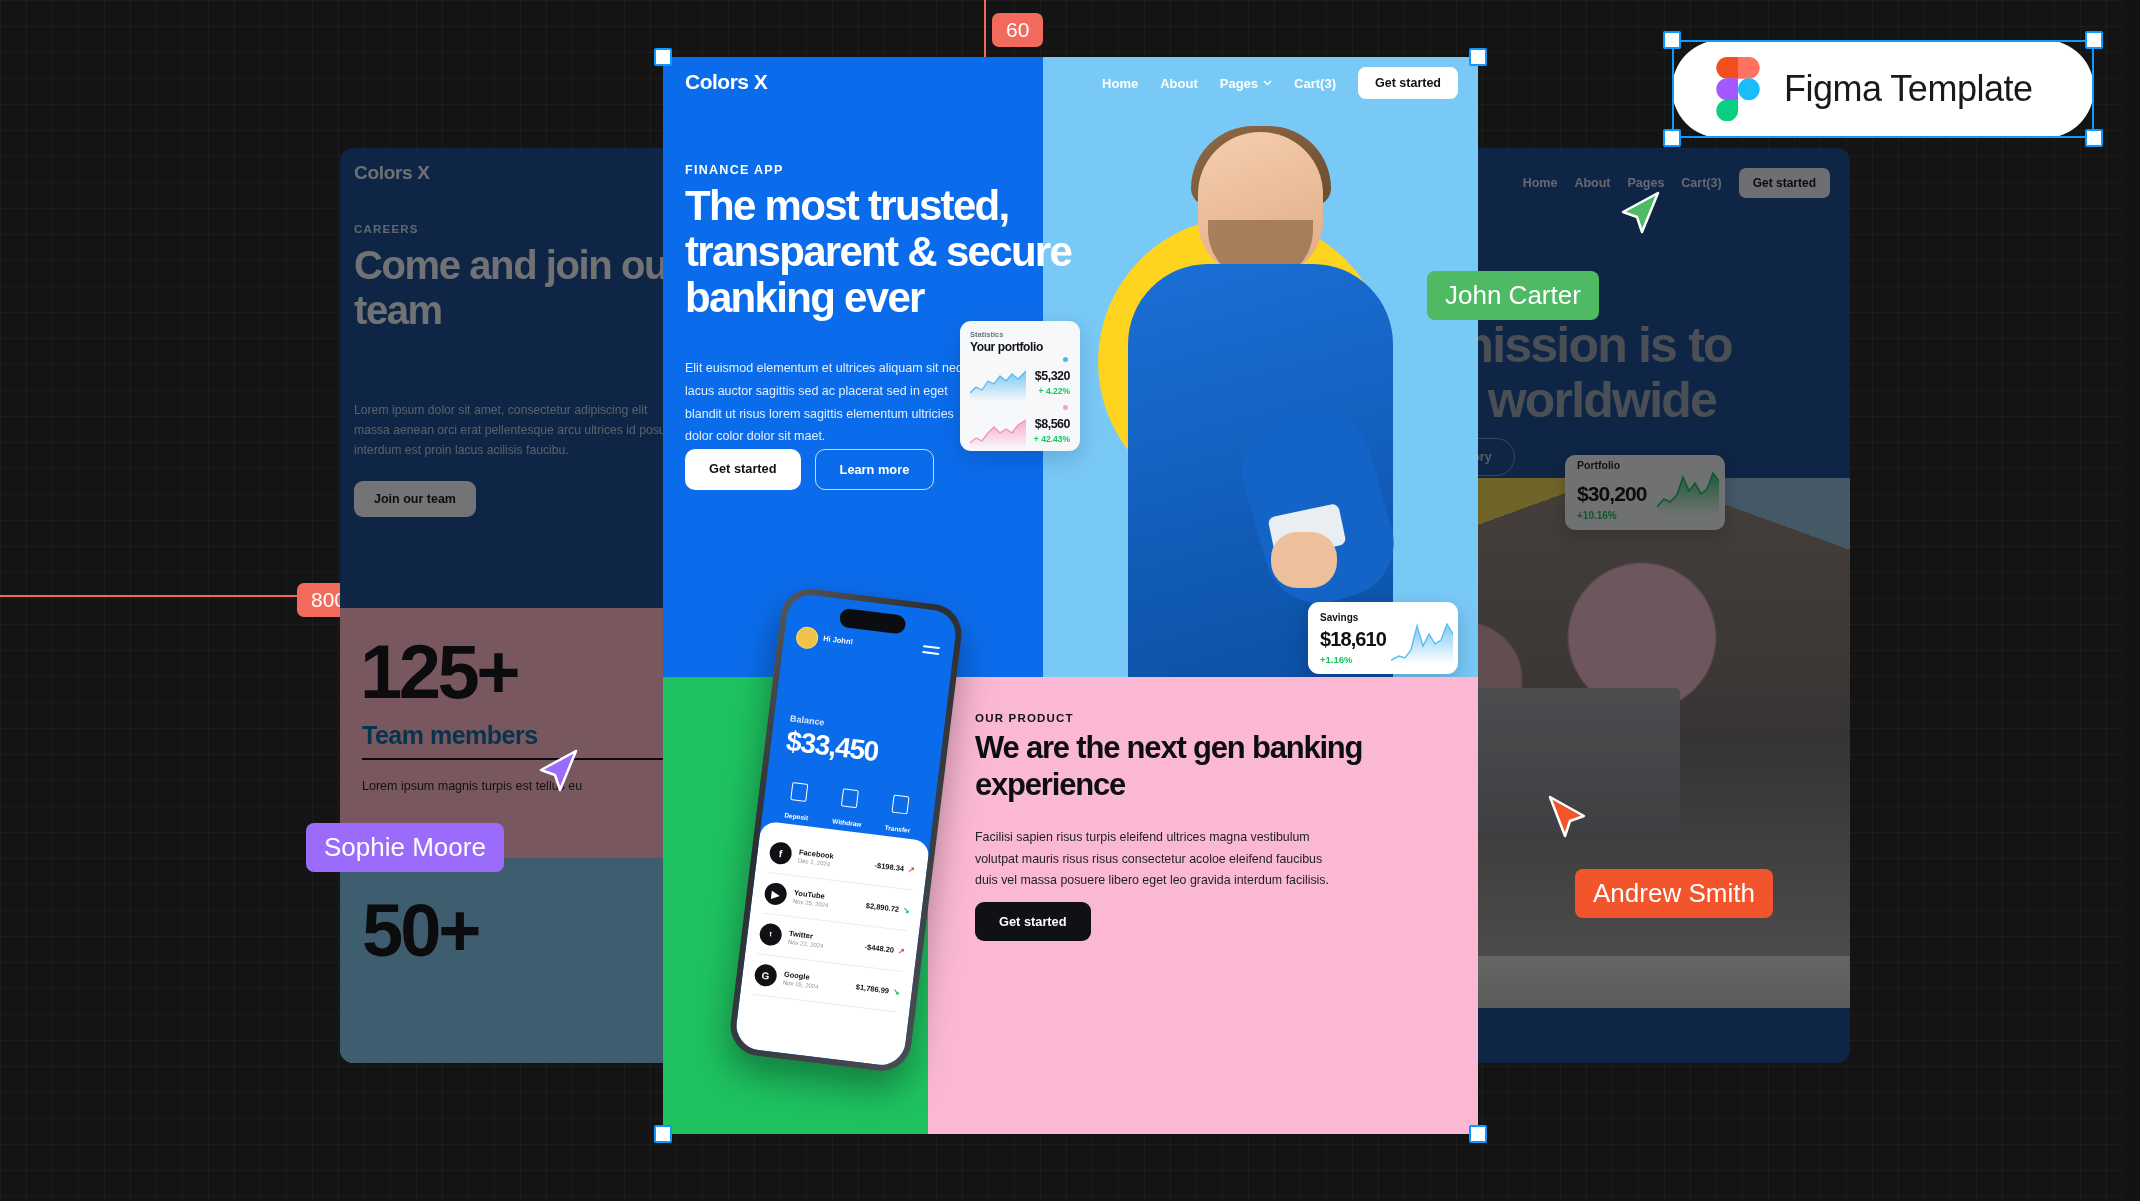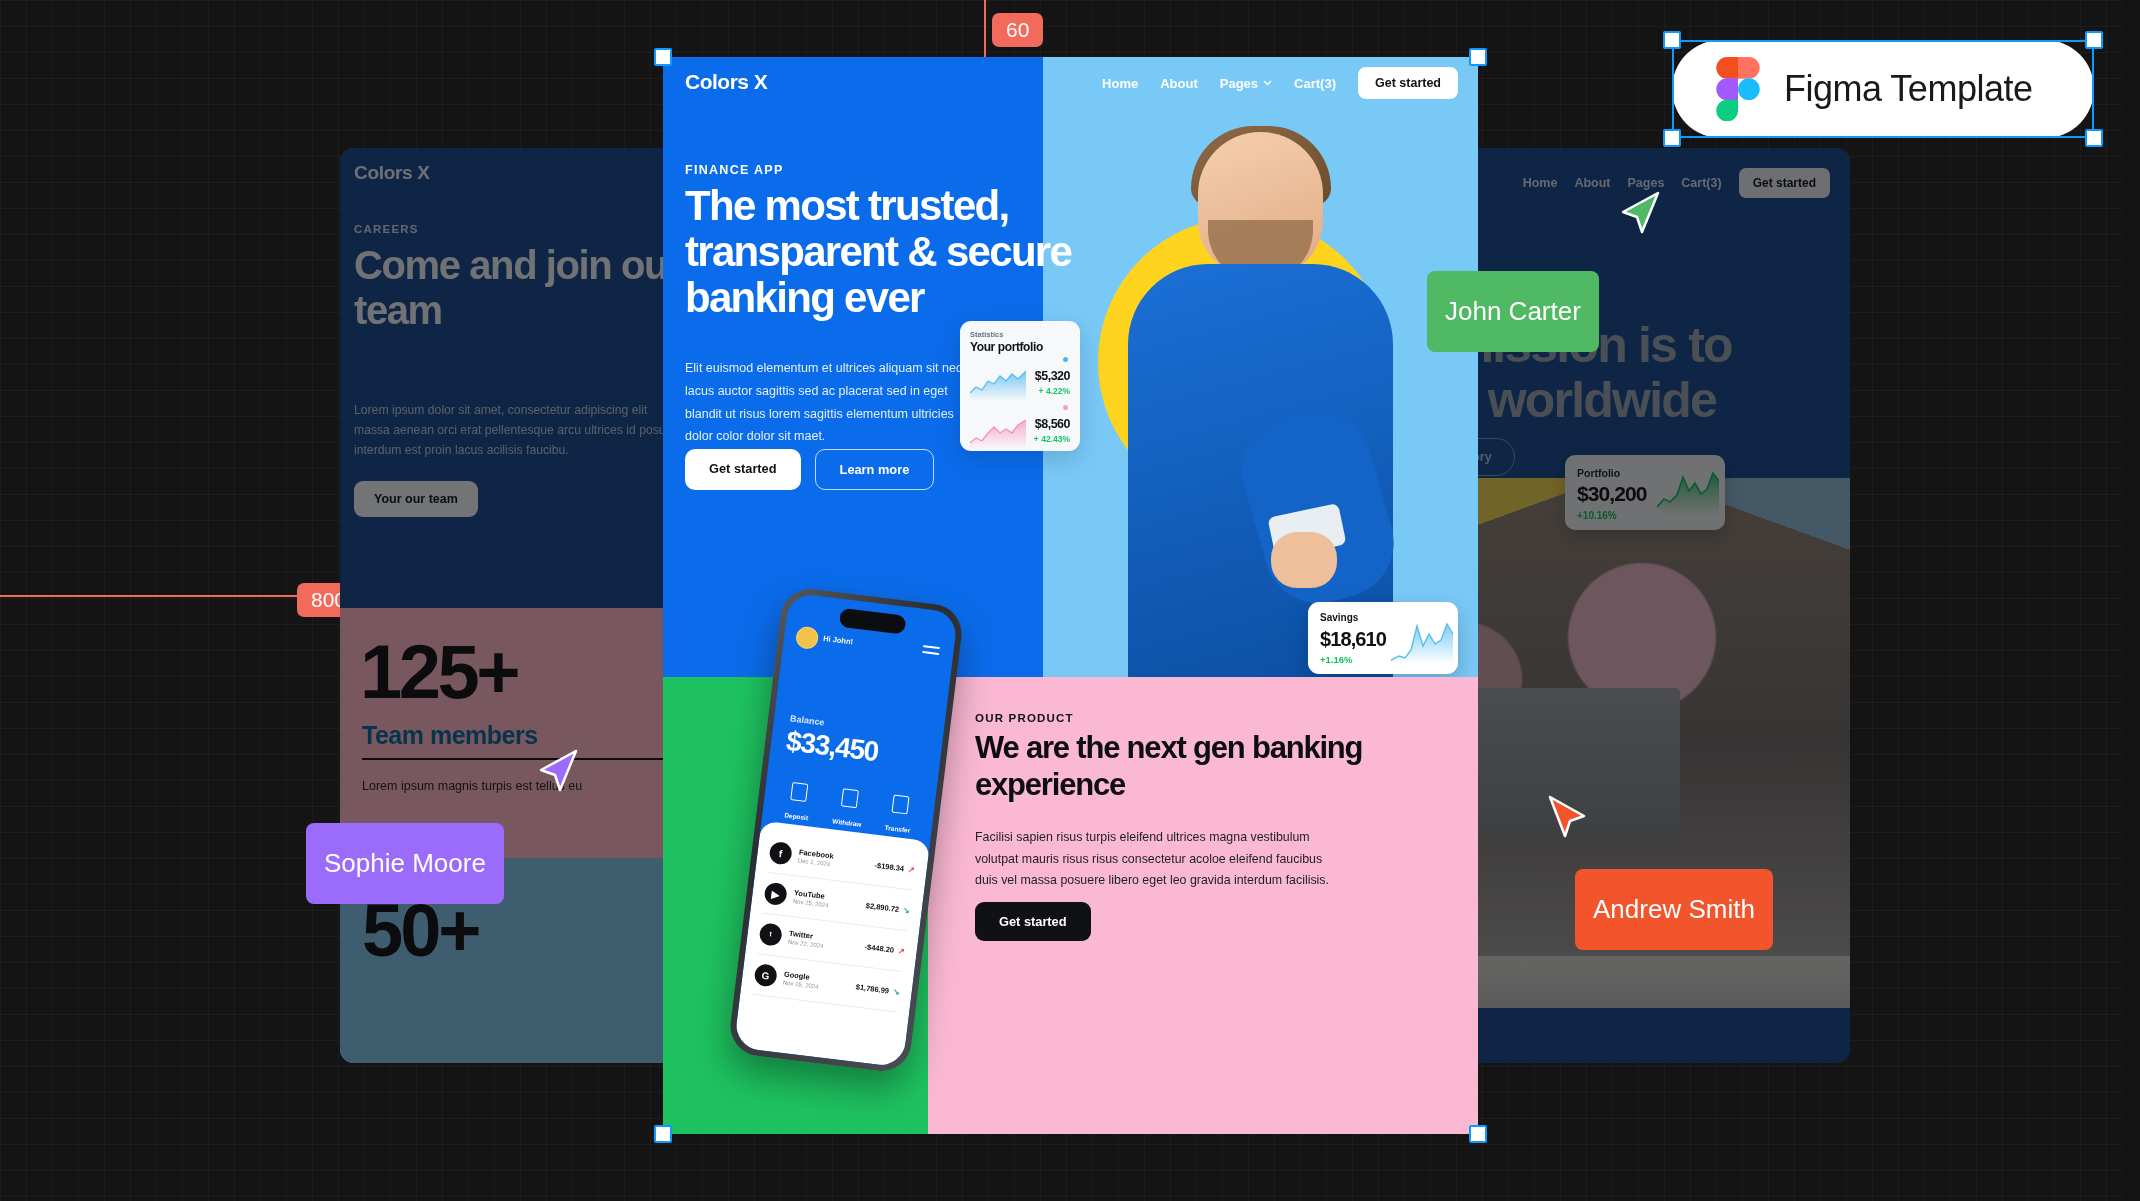--- a/index.html
+++ b/index.html
@@ -125,21 +125,21 @@
     background:linear-gradient(#9b9ea3,#7e8287); border-radius:5px 5px 2px 2px;
   }
   #board-mission .desk {
     position:absolute; left:0; bottom:0; width:520px; height:52px;
     background:linear-gradient(#d4d4d2,#bfbfbd);
   }
   #card-portfolio {
     position:absolute; left:235px; top:307px; width:160px; height:75px;
     background:#eef0f2; border-radius:10px; box-shadow:0 6px 18px rgba(0,0,0,.2);
   }
-  #card-portfolio .t { position:absolute; left:12px; top:12px; font-size:10.5px; font-weight:800; color:#1b1d21; }
+  #card-portfolio .t { position:absolute; left:12px; top:4px; font-size:10.5px; font-weight:800; color:#1b1d21; }
   #card-portfolio .v { position:absolute; left:12px; top:27px; font-size:21px; font-weight:800; letter-spacing:-0.9px; color:#101114; }
   #card-portfolio .d { position:absolute; left:12px; top:55px; font-size:10px; font-weight:800; color:#17b65a; }
   #card-portfolio svg { position:absolute; right:6px; top:14px; }
 
   
   #board-main { left: 663px; top: 57px; width: 815px; height: 1077px; background:#fff; }
   .hero { position:absolute; left:0; top:0; width:815px; height:620px; }
   .hero .leftPane { position:absolute; left:0; top:0; width:380px; height:620px; background:#0b6ceb; }
   .hero .rightPane { position:absolute; left:380px; top:0; width:435px; height:620px; background:#79c9f7; overflow:hidden; }
   .hero .yellowBlob {
@@ -317,21 +317,21 @@
   
   #figma-badge {
     position:absolute; left:1672px; top:40px; width:422px; height:98px;
     background:#fff; border-radius:49px; display:flex; align-items:center;
     padding-left:44px; gap:24px;
   }
   #figma-badge .label { font-size:36px; font-weight:400; color:#1a1a1a; letter-spacing:-0.5px; }
 
   
   .cursorLabel {
-    position:absolute; border-radius:8px; padding:25px 18px;
+    position:absolute; border-radius:8px; padding:9px 18px;
     font-size:26px; font-weight:400; color:#fff; white-space:nowrap;
   }
   .cursorArrow { position:absolute; }
 
   
   .measure {
     position:absolute; background:#f26a5c; color:#fff; border-radius:7px;
     padding:5px 14px; font-size:21px; font-weight:400;
   }
   .guideV { position:absolute; width:2px; background:#f26a5c; }
@@ -352,21 +352,21 @@
   <div class="guideV" style="left:984px; top:0; height:58px;"></div>
   <div class="measure" style="left:992px; top:13px;">60</div>
   <div class="guideH" style="left:0; top:595px; width:663px;"></div>
   <div class="measure" style="left:297px; top:583px;">800</div>
 
   <div id="board-careers" class="board dim">
     <div class="brand">Colors X</div>
     <div class="eyebrow">CAREERS</div>
     <h1>Come and join our team</h1>
     <div class="para">Lorem ipsum dolor sit amet, consectetur adipiscing elit massa aenean orci erat pellentesque arcu ultrices id posuere interdum est proin lacus acilisis faucibu.</div>
-    <div class="btn">Your our team</div>
+    <div class="btn">Join our team</div>
 
     <div class="statsBlock">
       <div class="bignum">125+</div>
       <div class="bignum-sub">Team members</div>
       <div class="rule"></div>
       <div class="statpara">Lorem ipsum magnis turpis est tellus eu</div>
     </div>
     <div class="footerBlock">
       <div class="footerBig">50+</div>
     </div>

